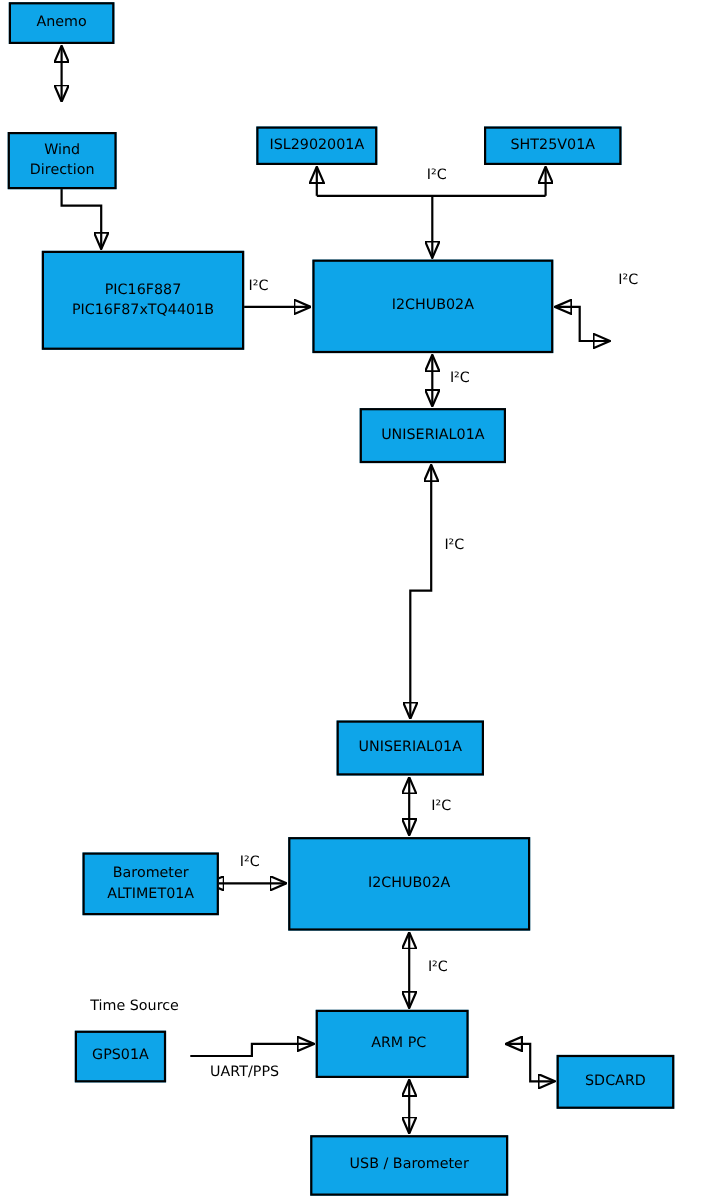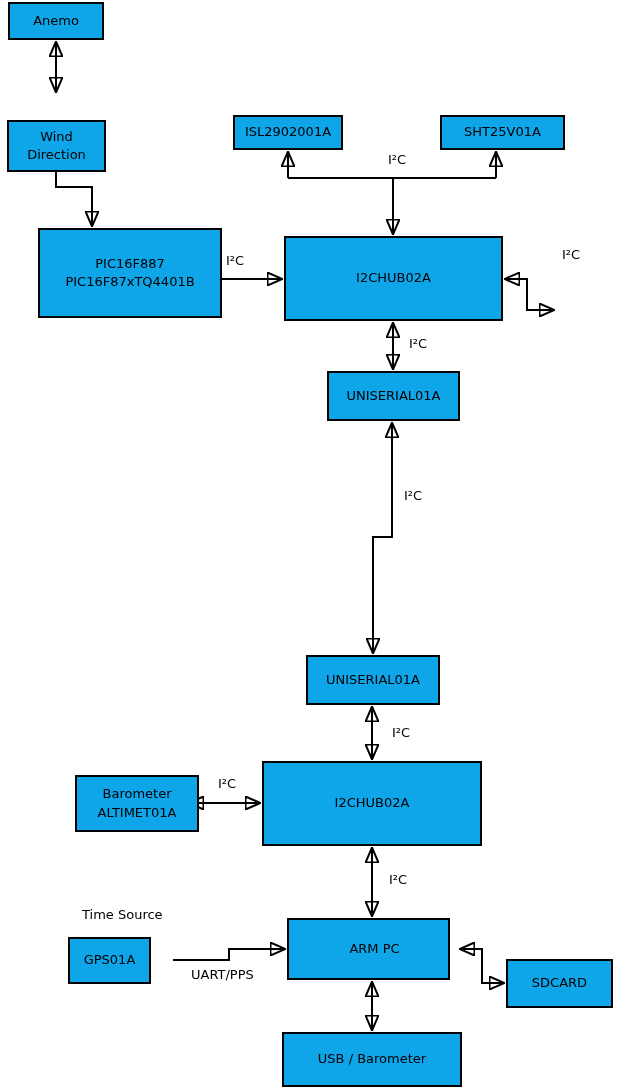--- a/index.html
+++ b/index.html
@@ -101,21 +101,21 @@
 
   <div class="node" style="left:75px; top:775px; width:124px; height:57px;">
     <span>Barometer</span>
     <span>ALTIMET01A</span>
   </div>
 
   <div class="node" style="left:262px; top:761px; width:220px; height:85px;">
     <span>I2CHUB02A</span>
   </div>
 
-  <div class="node" style="left:287px; top:918px; width:163px; height:62px;padding-left:12px;">
+  <div class="node" style="left:287px; top:918px; width:139px; height:62px;padding-left:12px;">
     <span>ARM PC</span>
   </div>
 
   <div class="node" style="left:68px; top:937px; width:83px; height:47px;">
     <span>GPS01A</span>
   </div>
 
   <div class="node" style="left:506px; top:959px; width:107px; height:49px;">
     <span>SDCARD</span>
   </div>

